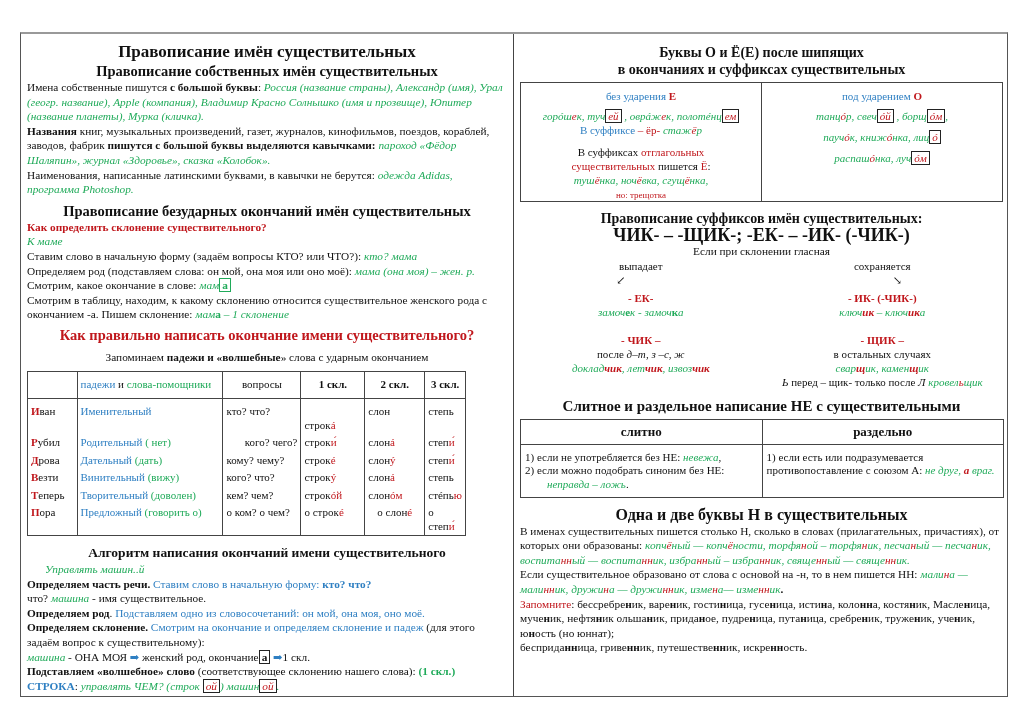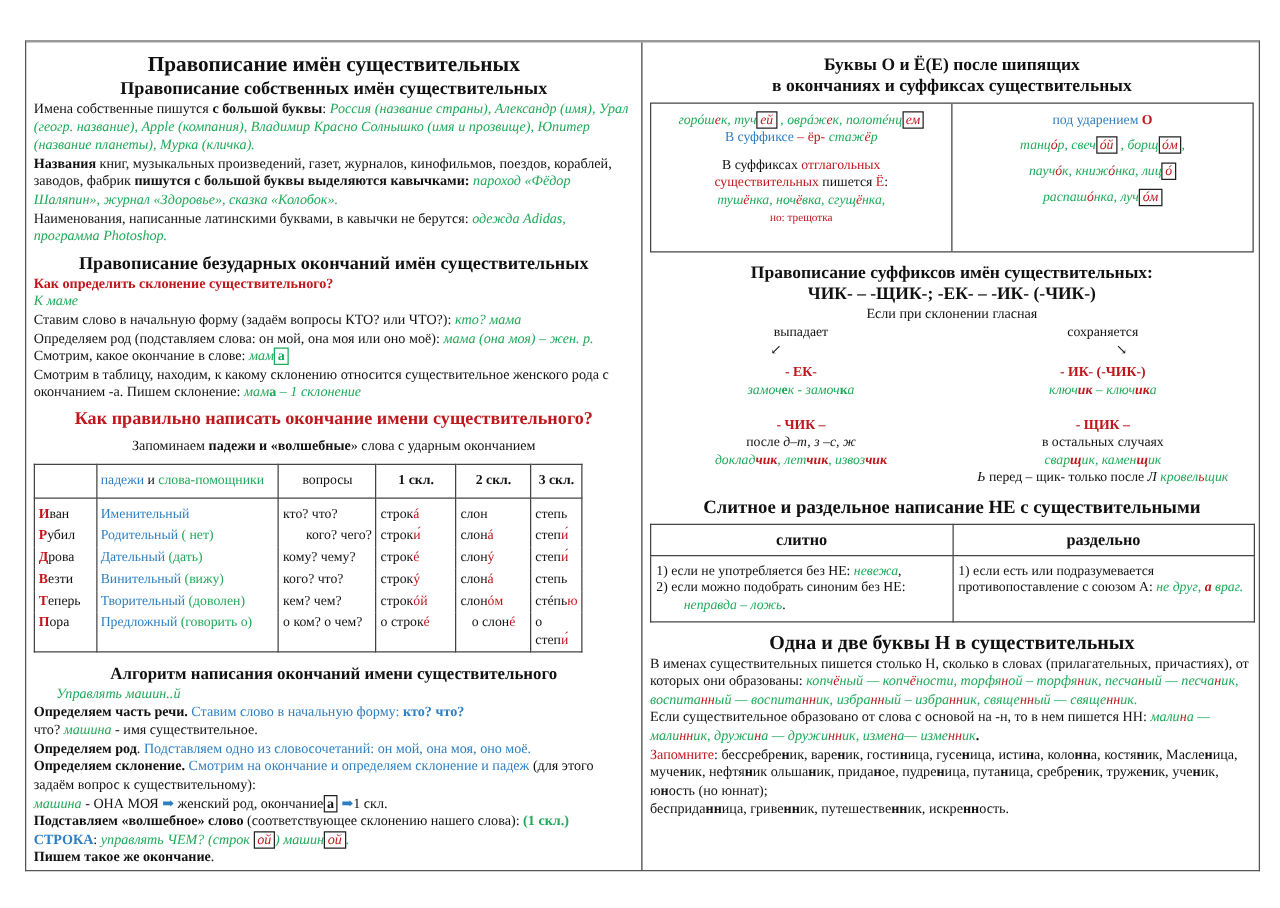--- a/index.html
+++ b/index.html
@@ -81,21 +81,21 @@
           <th style="width:60px"><span class="b">1 скл.</span></th>
           <th style="width:56px"><span class="b">2 скл.</span></th>
           <th><span class="b">3 скл.</span></th>
         </tr>
       </thead>
       <tbody id="decl-body">
           <tr>
             <td style="border-bottom: none; padding-top: 6px;"><span class="rb">И</span><span>ван</span></td>
             <td style="border-bottom: none; padding-top: 6px;"><span class="bl">Именительный</span></td>
             <td style="border-bottom: none; padding-top: 6px;">кто? что?</td>
-            <td style="border-bottom: none; padding-top: 6px; margin-left: 43px;"><span>строк</span><span class="r">á</span></td>
+            <td style="border-bottom: none; padding-top: 20px; margin-left: 43px;"><span>строк</span><span class="r">á</span></td>
             <td style="border-bottom: none; padding-top: 6px;"><span>слон</span></td>
             <td style="border-bottom: none; padding-top: 6px;"><span>степь</span></td>
           </tr>
           <tr>
             <td style="border-top: none; border-bottom: none;"><span class="rb">Р</span><span>убил</span></td>
             <td style="border-top: none; border-bottom: none;"><span class="bl">Родительный</span><span class="gn"> ( нет)</span></td>
             <td style="border-top: none; border-bottom: none; text-align: right;">кого? чего?</td>
             <td style="border-top: none; border-bottom: none;"><span>строк</span><span class="r">и́</span></td>
             <td style="border-top: none; border-bottom: none;"><span>слон</span><span class="r">á</span></td>
             <td style="border-top: none; border-bottom: none;"><span>степ</span><span class="r">и́</span></td>
@@ -147,37 +147,38 @@
       <p class="p"><span class="blb">СТРОКА</span><span>: </span><span class="g">управлять ЧЕМ? (строк </span><span class="box ri">ой</span><span class="g">) машин</span><span class="box ri">ой</span><span class="g">.</span></p>
       <p class="p"><span class="b">Пишем такое же окончание</span><span>.</span></p>
     </div>
   </div>
 
   <div class="col right">
     <h2 style="margin-top:6px;font-size:14px;line-height:17px">Буквы О и Ё(Е) после шипящих</h2>
     <h2 style="font-size:14px;line-height:17px">в окончаниях и суффиксах существительных</h2>
     <div class="obox">
       <div>
+        <div style="margin-bottom:6px"><span class="bl">без ударения  </span><span class="rb">Е</span></div>
         <div><span class="g">горóш</span><span class="ri">е</span><span class="g">к, туч</span><span class="box ri">ей</span><span class="g"> , оврáж</span><span class="ri">е</span><span class="g">к, полотéнц</span><span class="box ri">ем</span></div>
         <div><span class="bl">В суффиксе </span><span class="r">– ёр-  </span><span class="g">стаж</span><span class="ri">ё</span><span class="g">р</span></div>
         <div style="height:8px"></div>
         <div style="padding:0 30px"><span>В суффиксах </span><span class="r">отглагольных существительных</span><span> пишется </span><span class="r">Ё</span><span>:</span></div>
         <div><span class="g">туш</span><span class="ri">ё</span><span class="g">нка, ноч</span><span class="ri">ё</span><span class="g">вка, сгущ</span><span class="ri">ё</span><span class="g">нка,</span></div>
         <div><span class="r sm">но: трещотка</span></div>
       </div>
       <div>
         <div style="margin-bottom:6px"><span class="bl">под ударением  </span><span class="rb">О</span></div>
         <div style="margin-bottom:7px"><span class="g">танц</span><span class="ri">ó</span><span class="g">р, свеч</span><span class="box ri">óй</span><span class="g"> , борщ</span><span class="box ri">óм</span><span class="g">,</span></div>
         <div style="margin-bottom:7px"><span class="g">пауч</span><span class="ri">ó</span><span class="g">к, книж</span><span class="ri">ó</span><span class="g">нка, лиц</span><span class="box ri">ó</span></div>
         <div><span class="g">распаш</span><span class="ri">ó</span><span class="g">нка, луч</span><span class="box ri">óм</span></div>
       </div>
     </div>
 
     <h2 style="margin-top:8px;font-size:14px;line-height:17px">Правописание суффиксов имён существительных:</h2>
-    <h2 style="font-size:14px;line-height:17px">ЧИК- – -ЩИК-; -ЕК- – -ИК- (-ЧИК-)</h2>
+    <h2 style="font-size:18px;line-height:17px">ЧИК- – -ЩИК-; -ЕК- – -ИК- (-ЧИК-)</h2>
     <p class="p c">Если при склонении гласная</p>
     <div class="sfx">
       <div>
         <div>выпадает</div>
         <div style="height:14px;margin-left:-40px">↙</div>
         <div class="rb" style="margin-top:4px">- ЕК-</div>
         <div><span class="g">замоч</span><span class="gb">е</span><span class="rbi"></span><span class="g">к - замоч</span><span class="gb">к</span><span class="g">а</span></div>
         <div style="height:14px"></div>
         <div class="rb">- ЧИК –</div>
         <div><span>после  </span><span class="i">д–т,  з –с, ж</span></div>

